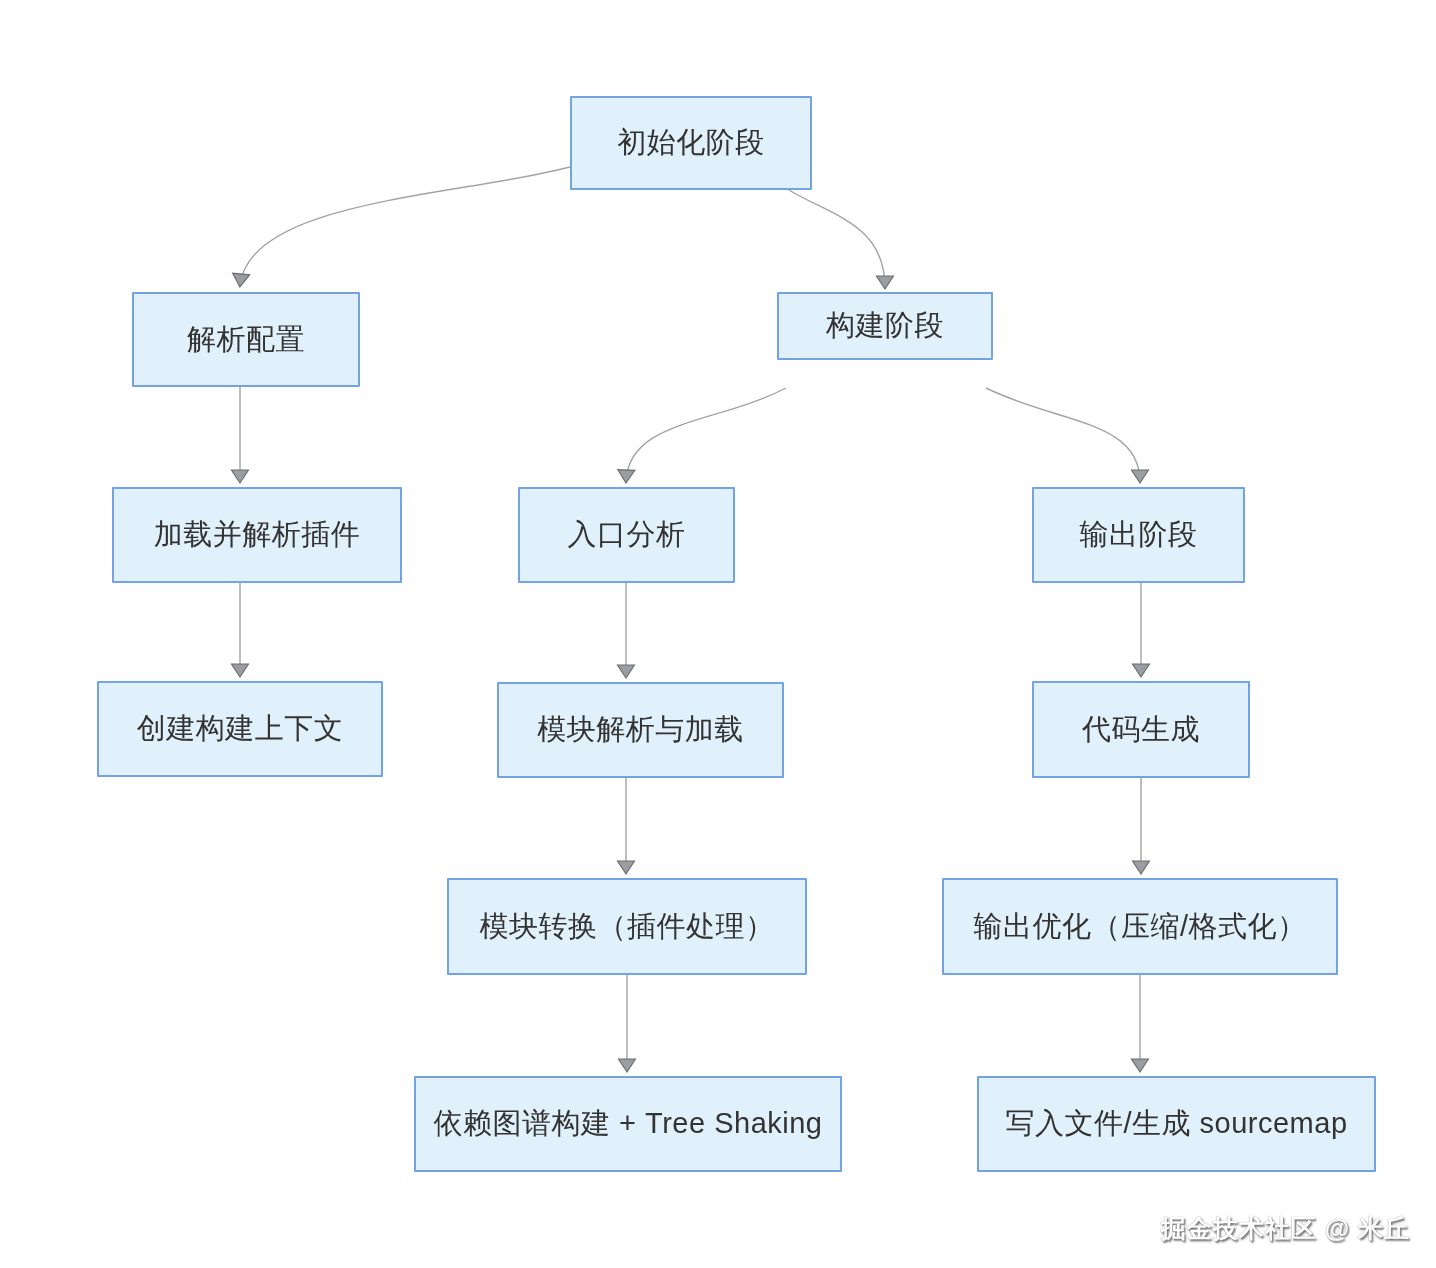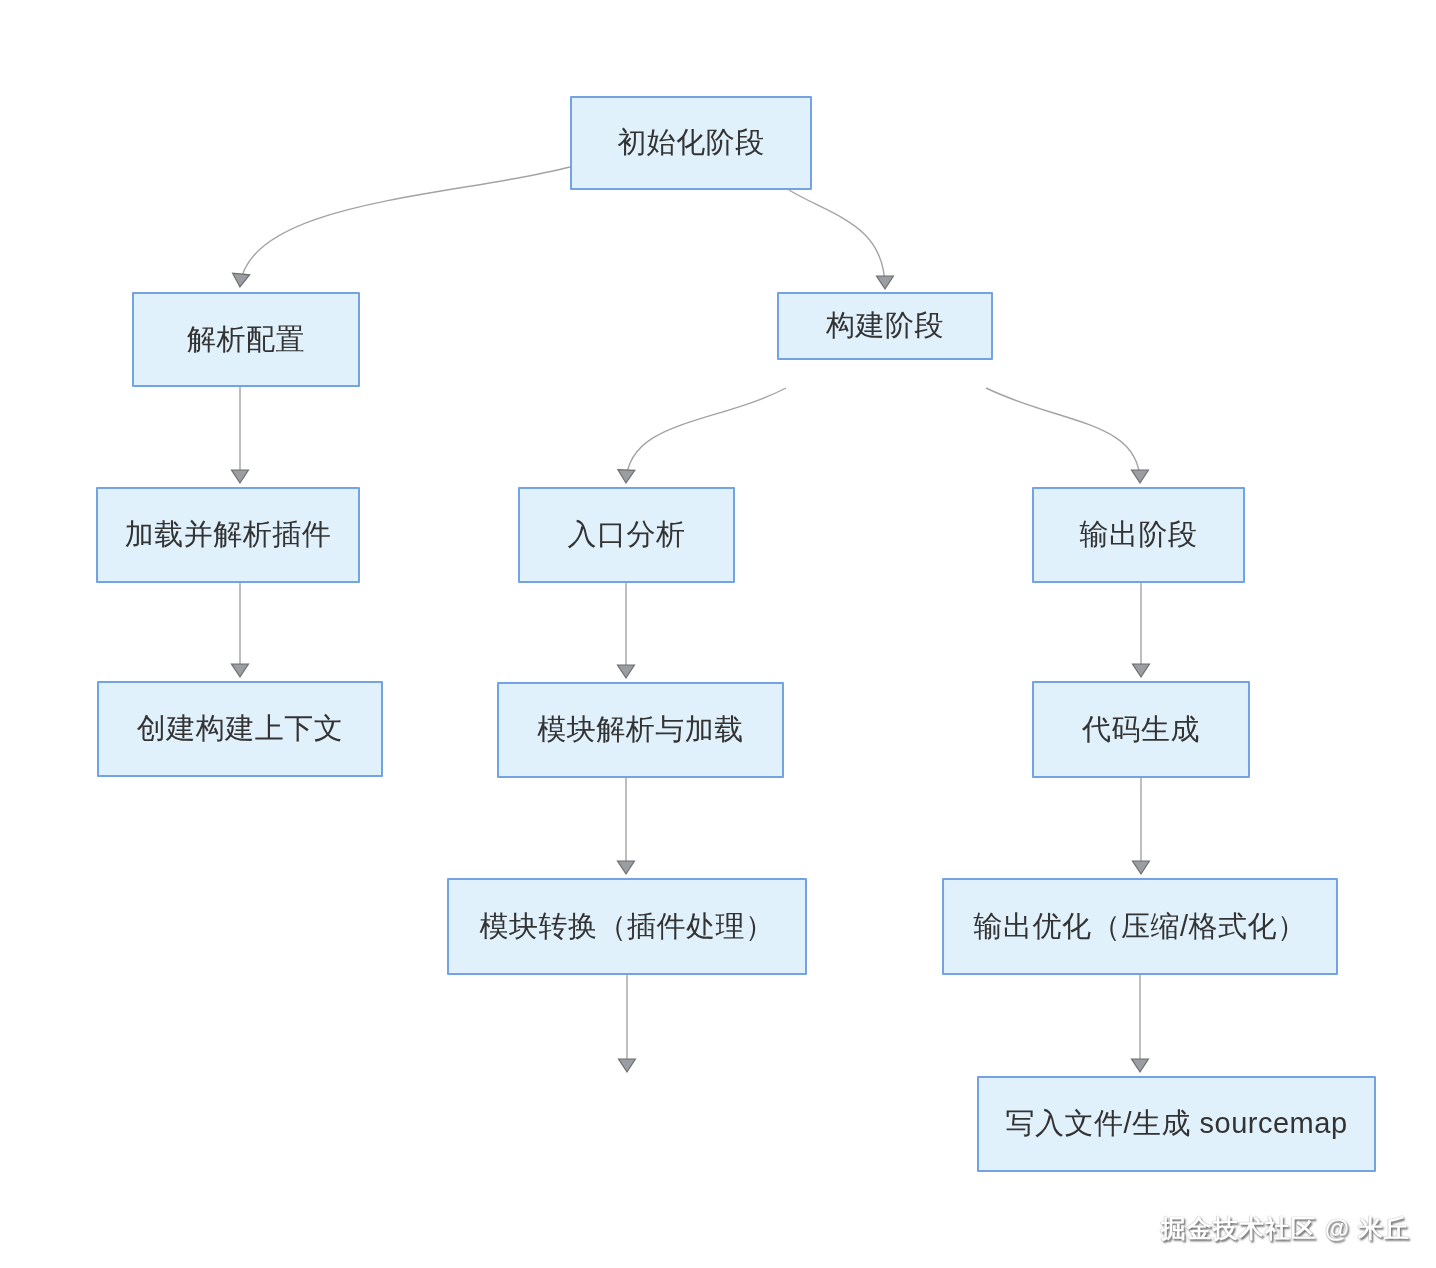--- a/index.html
+++ b/index.html
@@ -66,33 +66,34 @@
     <path class="edge" d="M 1141 778 L 1141 873" marker-end="url(#arw)"></path>
     <path class="edge" d="M 1140 975 L 1140 1071" marker-end="url(#arw)"></path>
   </svg>
 
   <div class="node" style="left:570px;top:96px;width:242px;height:94px">初始化阶段</div>
 
   <div class="node" style="left:132px;top:292px;width:228px;height:95px">解析配置</div>
 
   <div class="node" style="left:777px;top:292px;width:216px;height:68px">构建阶段</div>
 
-  <div class="node" style="left:96px;top:487px;width:264px;height:96px">加载并解析插件</div>
+  <div class="node" style="left:112px;top:487px;width:290px;height:96px">加载并解析插件</div>
 
   <div class="node" style="left:518px;top:487px;width:217px;height:96px">入口分析</div>
 
   <div class="node" style="left:1032px;top:487px;width:213px;height:96px">输出阶段</div>
 
   <div class="node" style="left:97px;top:681px;width:286px;height:96px">创建构建上下文</div>
 
   <div class="node" style="left:497px;top:682px;width:287px;height:96px">模块解析与加载</div>
 
   <div class="node" style="left:1032px;top:681px;width:218px;height:97px">代码生成</div>
 
   <div class="node" style="left:447px;top:878px;width:360px;height:97px">模块转换（插件处理）</div>
 
   <div class="node" style="left:942px;top:878px;width:396px;height:97px">输出优化（压缩/格式化）</div>
 
+  <div class="node" style="left:414px;top:1076px;width:428px;height:96px">依赖图谱构建 + Tree Shaking</div>
 
   <div class="node" style="left:977px;top:1076px;width:399px;height:96px">写入文件/生成 sourcemap</div>
 
   <div class="watermark">掘金技术社区 @ 米丘</div>
 </div>
 
 </body></html>

